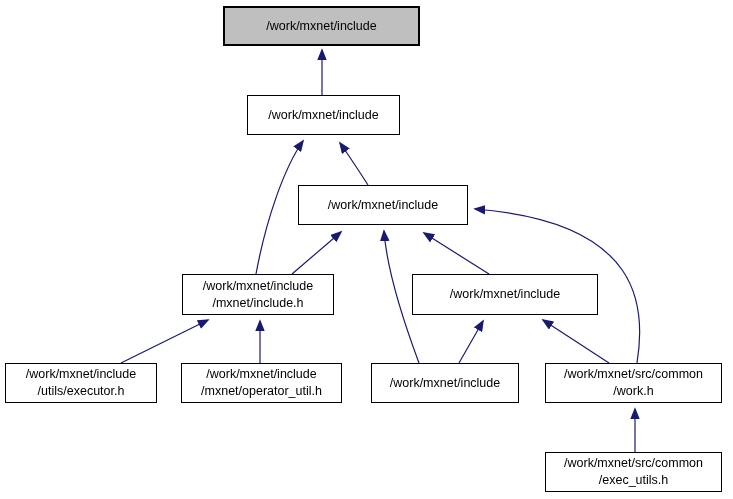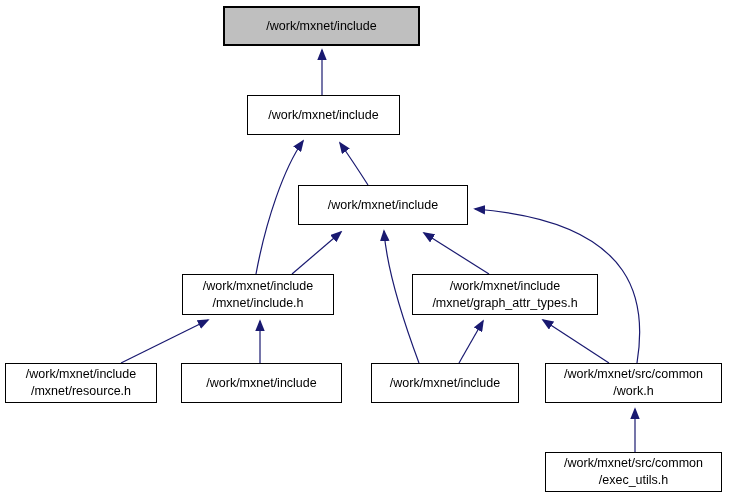--- a/index.html
+++ b/index.html
@@ -81,28 +81,28 @@
       </div>
       <div class="graph-node" title="/work/mxnet/include /mxnet/op_attr_types.h" style="left: 298px; top: 185px; width: 170px; height: 40px;">
         <span class="node-line">/work/mxnet/include</span>
       </div>
       <div class="graph-node" title="/work/mxnet/include /mxnet/operator.h" style="left: 182px; top: 274px; width: 152px; height: 41px;">
         <span class="node-line">/work/mxnet/include</span>
         <span class="node-line">/mxnet/include.h</span>
       </div>
       <div class="graph-node" title="/work/mxnet/include /mxnet/graph_attr_types.h" style="left: 412px; top: 274px; width: 186px; height: 41px;">
         <span class="node-line">/work/mxnet/include</span>
-        <span class="node-line">/mxnet/graph_attr_types.h</span>
       </div>
       <div class="graph-node" title="/work/mxnet/include /mxnet/executor.h" style="left: 5px; top: 363px; width: 152px; height: 40px;">
         <span class="node-line">/work/mxnet/include</span>
-        <span class="node-line">/mxnet/resource.h</span>
+        <span class="node-line">/utils/executor.h</span>
       </div>
       <div class="graph-node" title="/work/mxnet/include /mxnet/operator_util.h" style="left: 181px; top: 363px; width: 161px; height: 40px;">
         <span class="node-line">/work/mxnet/include</span>
+        <span class="node-line">/mxnet/operator_util.h</span>
       </div>
       <div class="graph-node" title="/work/mxnet/include /mxnet/imperative.h" style="left: 371px; top: 363px; width: 148px; height: 40px;">
         <span class="node-line">/work/mxnet/include</span>
       </div>
       <div class="graph-node" title="/work/mxnet/src/common /utils.h" style="left: 545px; top: 363px; width: 177px; height: 40px;">
         <span class="node-line">/work/mxnet/src/common</span>
         <span class="node-line">/work.h</span>
       </div>
       <div class="graph-node" title="/work/mxnet/src/common /exec_utils.h" style="left: 545px; top: 452px; width: 177px; height: 40px;">
         <span class="node-line">/work/mxnet/src/common</span>

